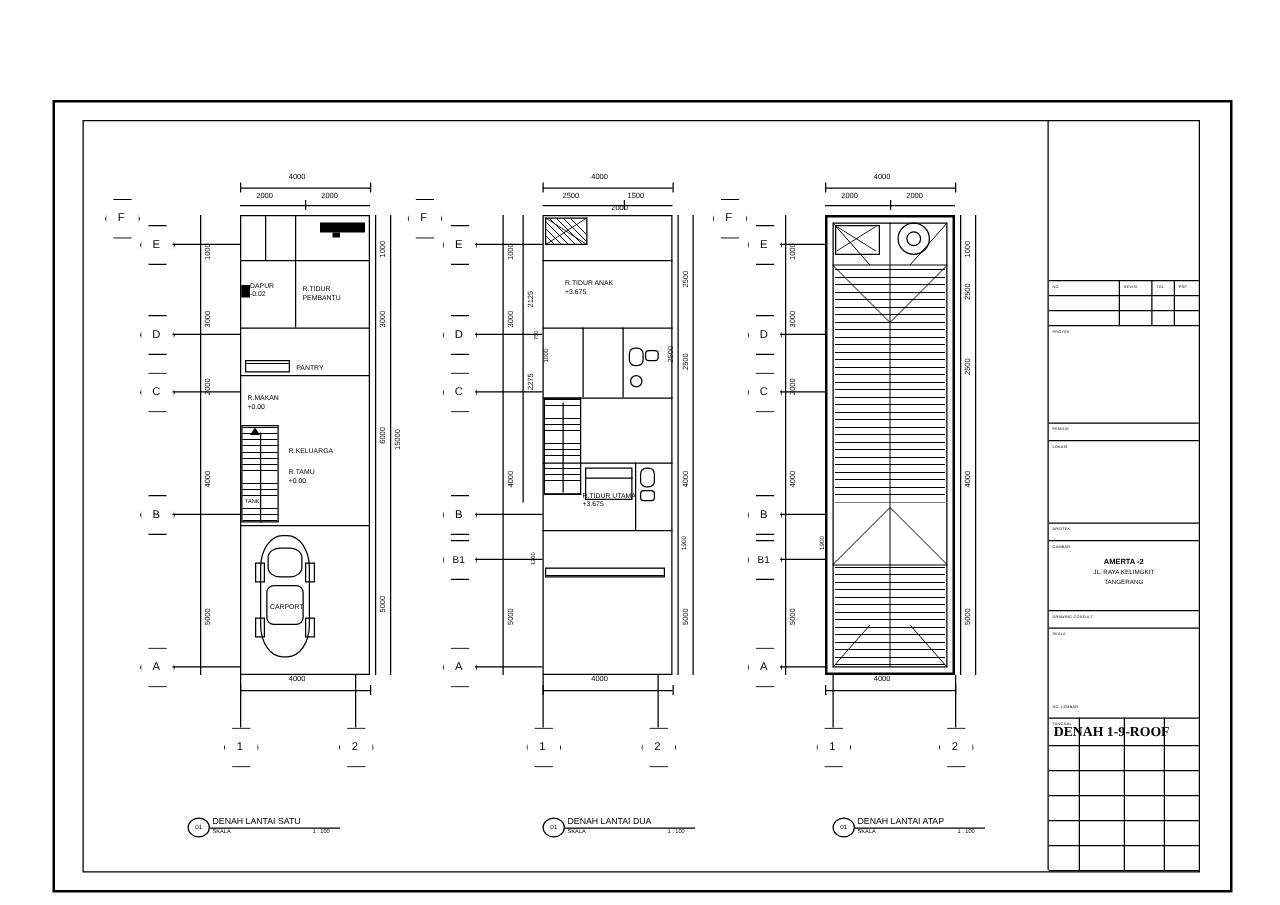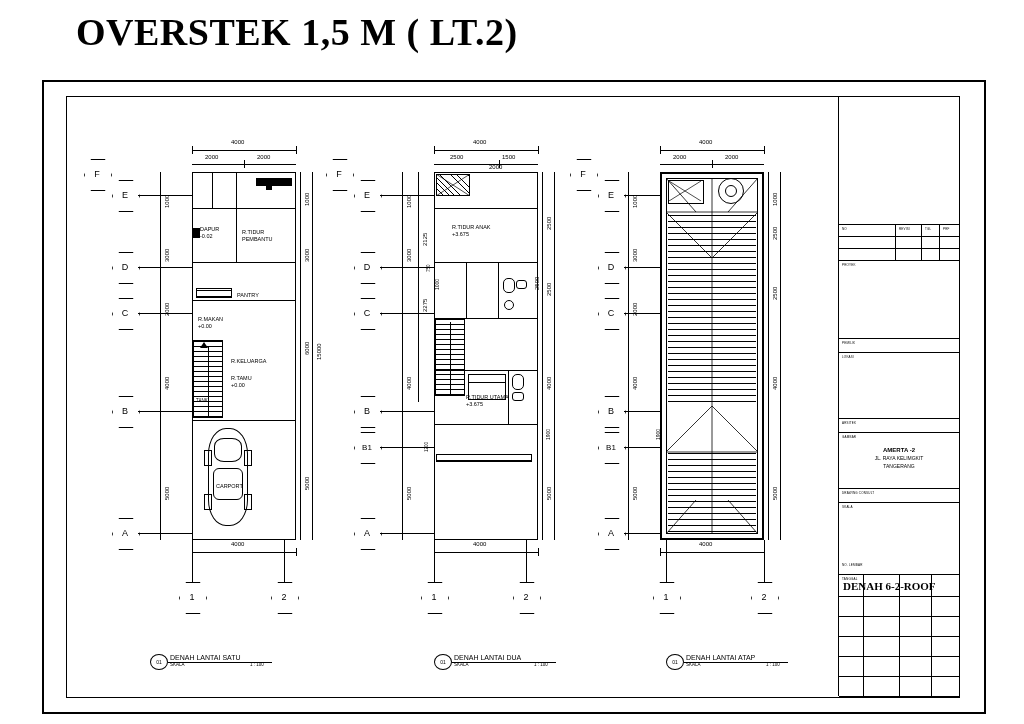--- a/index.html
+++ b/index.html
@@ -65,21 +65,20 @@
     background-image:repeating-linear-gradient(0deg,#000 0 .6px,transparent .6px 6px);
   }
   .stairs{background-image:repeating-linear-gradient(0deg,#000 0 .6px,transparent .6px 5px);}
   .car{position:absolute;}
 </style>
 </head>
 <body>
 
 <div class="page">
 
-  <div class="title">OVERSTEK 1,5 M ( LT.2)</div>
 
   <div class="frame-outer"></div>
   <div class="frame-inner"></div>
 
   <div>
 
     <div class="dim" style="left:192px;top:150px;width:104px;"></div>
     <div class="tick" style="left:192px;top:146px;height:8px;"></div>
     <div class="tick" style="left:296px;top:146px;height:8px;"></div>
     <div class="lbl" style="left:231px;top:139px;">4000</div>
@@ -479,16 +478,16 @@
     <div class="tb-small" style="position:absolute;left:1px;top:408px;">SKALA</div>
     <div class="tb-small" style="position:absolute;left:1px;top:466px;">NO. LEMBAR</div>
     <div class="tb-small" style="position:absolute;left:1px;top:480px;">TANGGAL</div>
 
     <div class="tb-company" style="top:350px;">
       <b>AMERTA -2</b><br>
       <span>JL. RAYA  KELIMGKIT</span><br>
       <span>TANGERANG</span>
     </div>
 
-    <div class="tb-denah" style="top:484px;">DENAH 6-2-ROOF</div>
+    <div class="tb-denah" style="top:484px;">DENAH 1-9-ROOF</div>
   </div>
 
 </div>
 
 </body></html>

